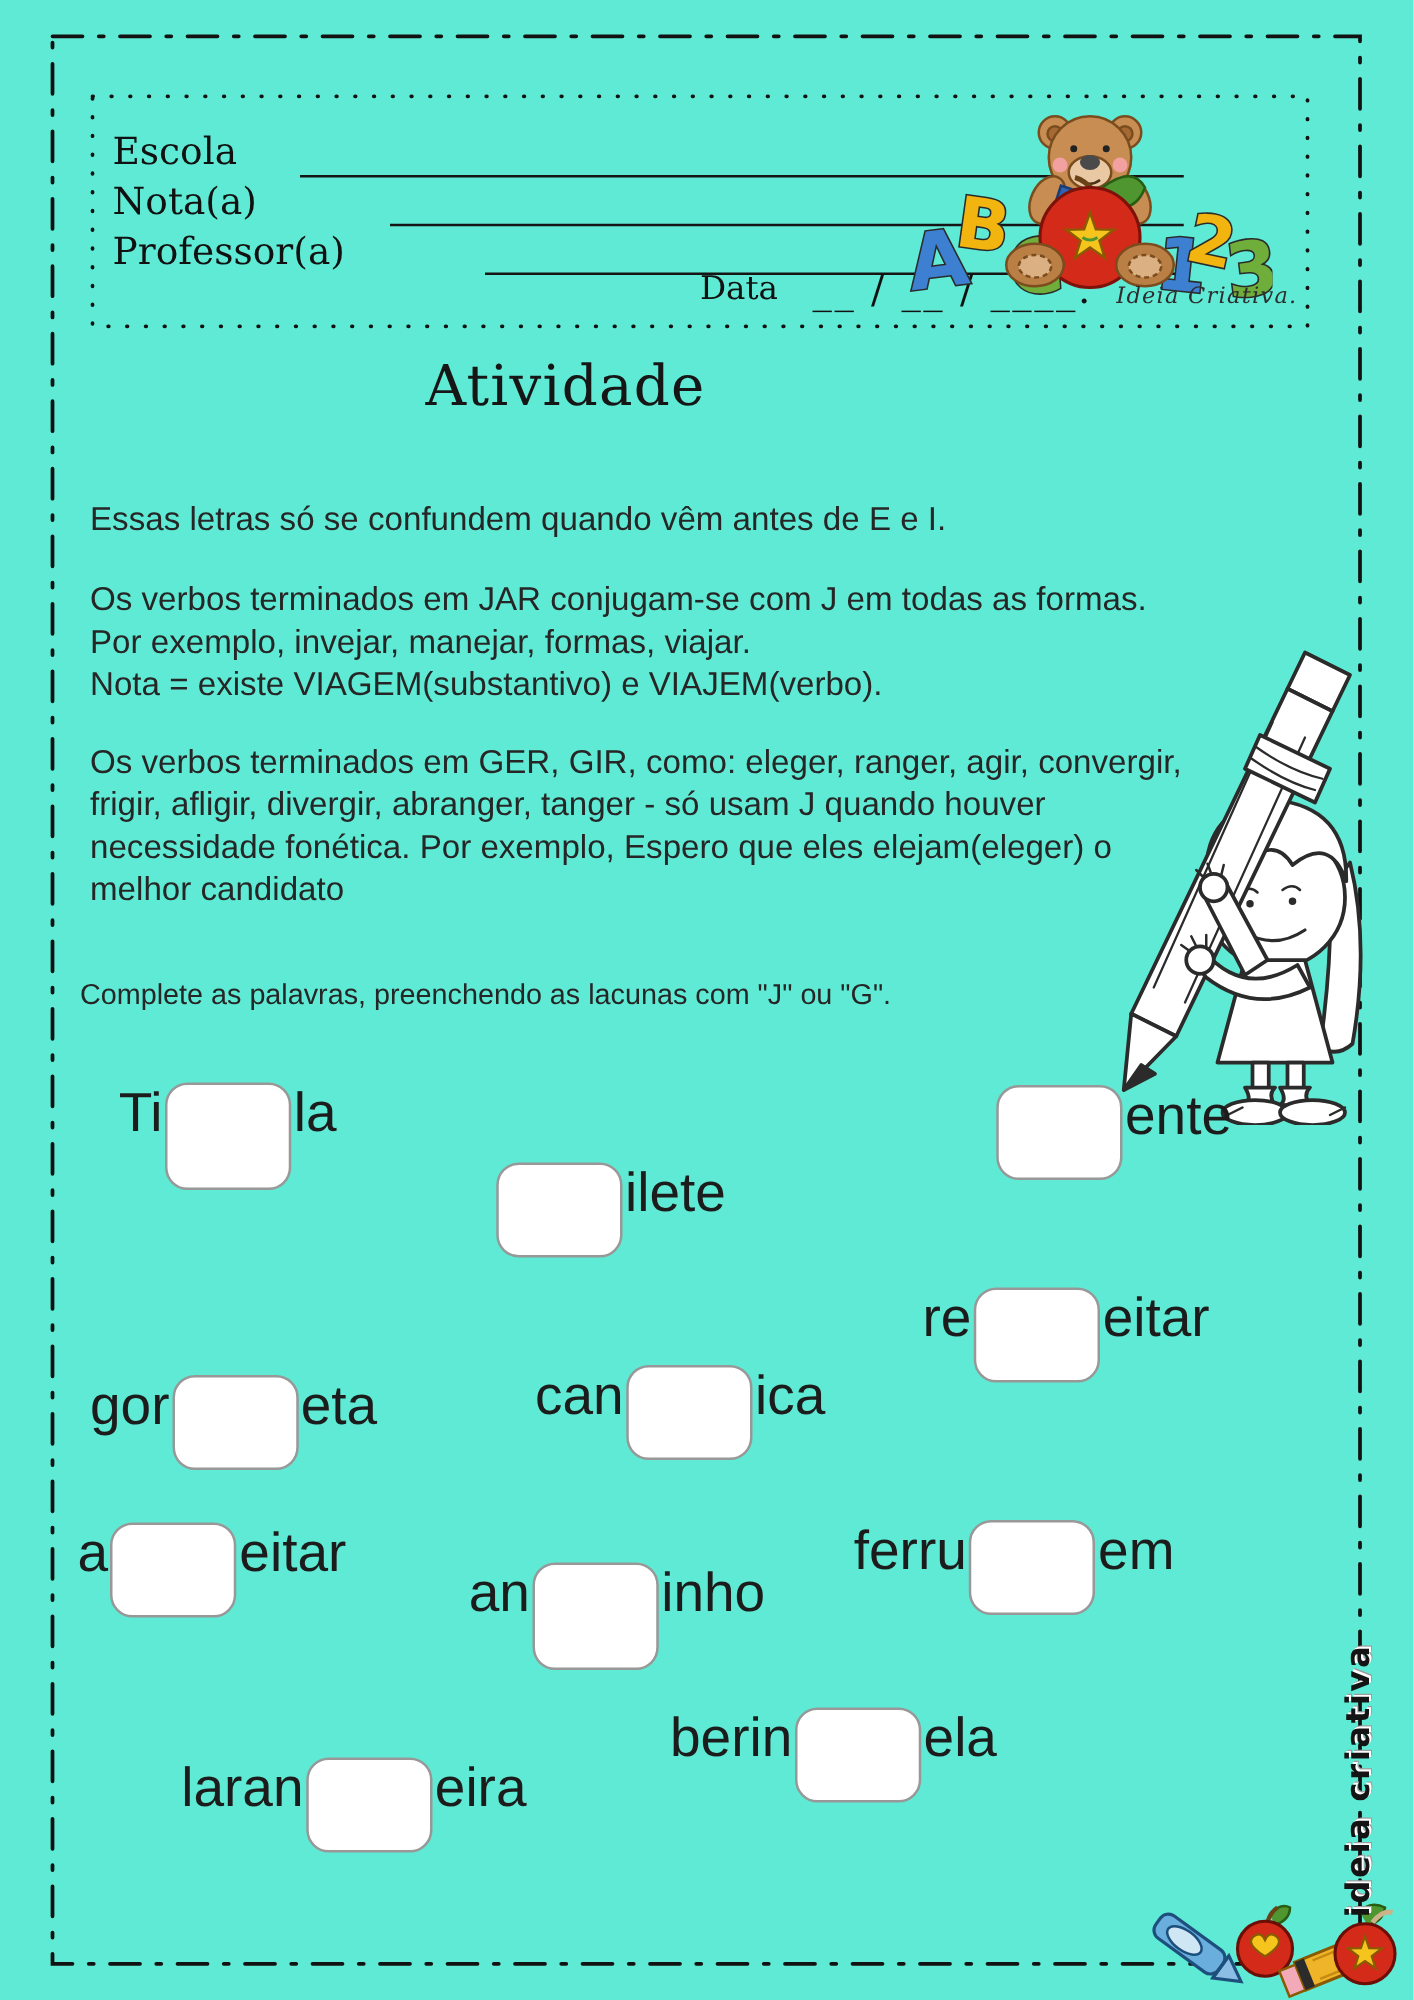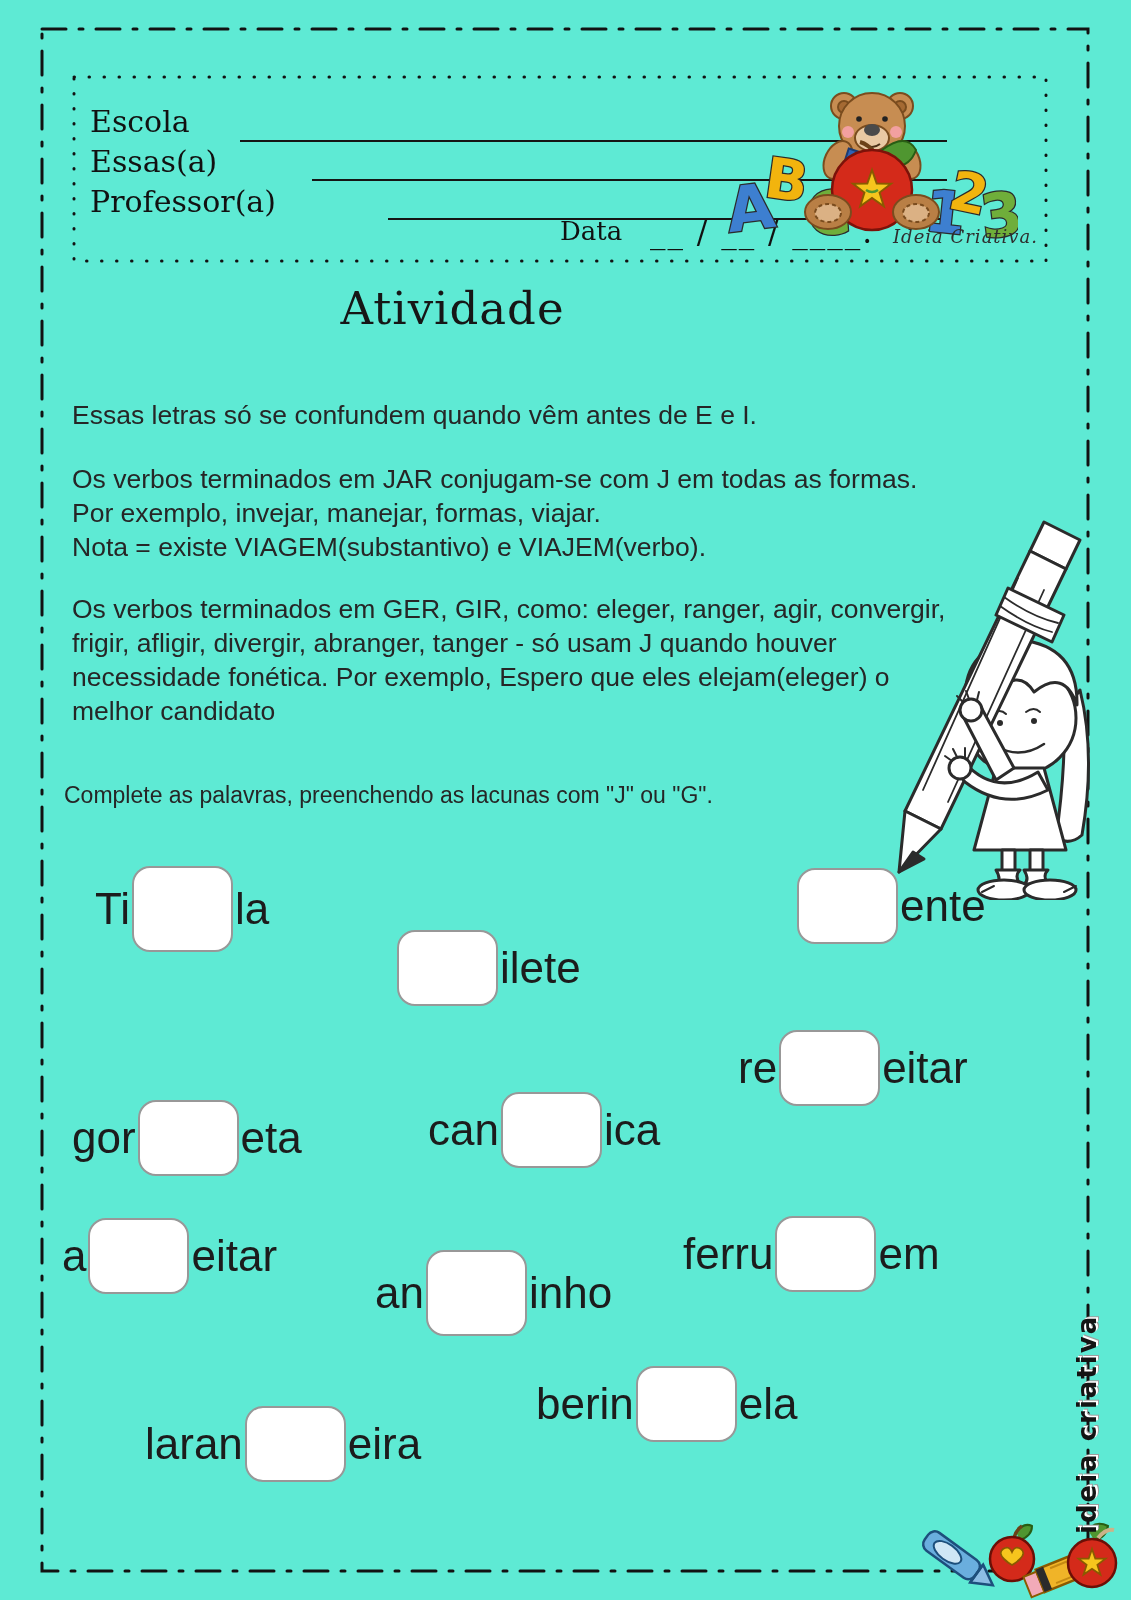--- a/index.html
+++ b/index.html
@@ -18,21 +18,21 @@
   .script-sign{font-family:"DejaVu Serif",serif;font-style:italic;font-size:18px;color:#2e2e2e;letter-spacing:1px;}
 
   
   .title{left:0;width:905px;top:282px;text-align:center;font-family:"DejaVu Serif",serif;
          font-size:45px;color:#161616;letter-spacing:1px;}
   .para{font-size:26.5px;line-height:34px;color:#262626;}
   .para .line{display:block;white-space:nowrap;}
   .instruction{font-size:23px;color:#262626;white-space:nowrap;}
 
   
-  .word{position:absolute;display:flex;align-items:center;font-size:44px;color:#1c1c1c;}
+  .word{position:absolute;display:flex;font-size:44px;color:#1c1c1c;}
   .wpart{white-space:nowrap;}
   .blank-box{
     display:inline-block;width:101px;height:76px;margin:0 2px;
     border:2px solid #989898;border-radius:18px;background:#fff;box-sizing:border-box;
   }
   .blank-box.tall{height:86px;}
 
   
   .vertical-logo{
     left:1072px;top:1534px;transform:rotate(-90deg);transform-origin:0 0;
@@ -46,21 +46,21 @@
 <div id="page">
 
   <svg class="abs" style="left:0;top:0" width="1131" height="1600" viewBox="0 0 1131 1600">
     <rect x="42" y="29" width="1046" height="1542" fill="none" stroke="#121212" stroke-width="3" stroke-dasharray="24 13 4 13" stroke-linecap="round"></rect>
     <rect x="74" y="77" width="972" height="184" fill="none" stroke="#121212" stroke-width="3" stroke-dasharray="0.5 14.5" stroke-linecap="round"></rect>
   </svg>
 
   <div class="abs field-label" style="left:90px;top:104px">Escola</div>
   <div class="wline" style="left:240px;top:140px;width:707px"></div>
 
-  <div class="abs field-label" style="left:90px;top:144px">Essas(a)</div>
+  <div class="abs field-label" style="left:90px;top:144px">Nota(a)</div>
   <div class="wline" style="left:312px;top:179px;width:635px"></div>
 
   <div class="abs field-label" style="left:90px;top:184px">Professor(a)</div>
   <div class="wline" style="left:388px;top:218px;width:559px"></div>
 
   <div class="abs date-label" style="left:560px;top:216px">Data</div>
   <div class="abs date-blanks" style="left:650px;top:214px">__ / __ / ____.</div>
 
   <svg class="abs" style="left:726px;top:80px" width="292" height="160" viewBox="0 0 292 160">
     <g font-family="DejaVu Sans" font-weight="bold" stroke="#2b2b2b" stroke-width="2.5" paint-order="stroke">

